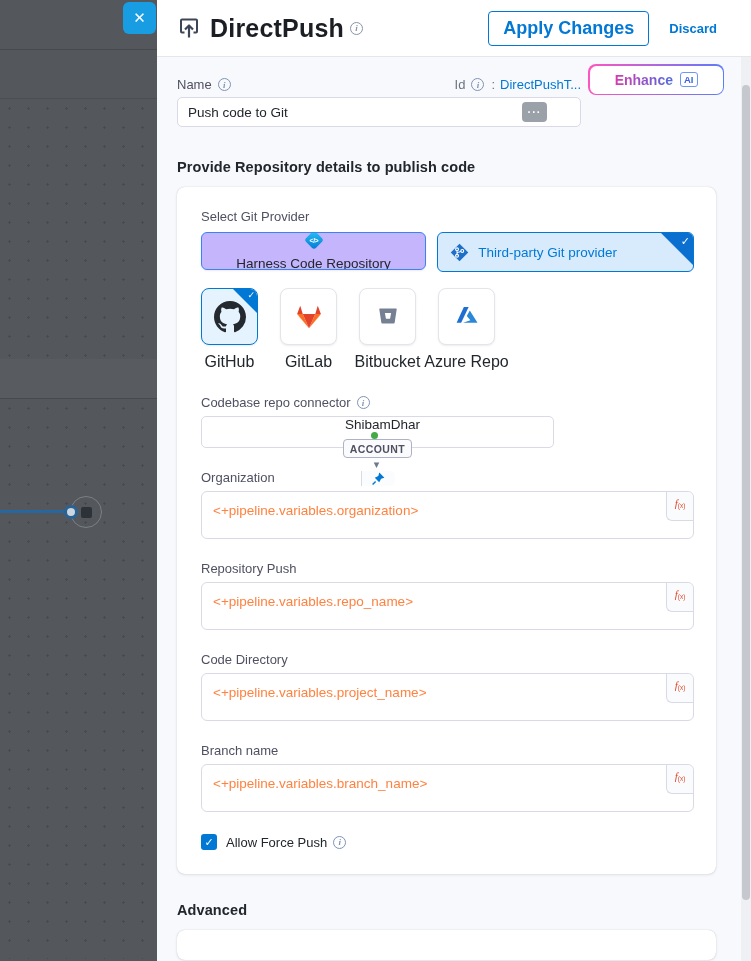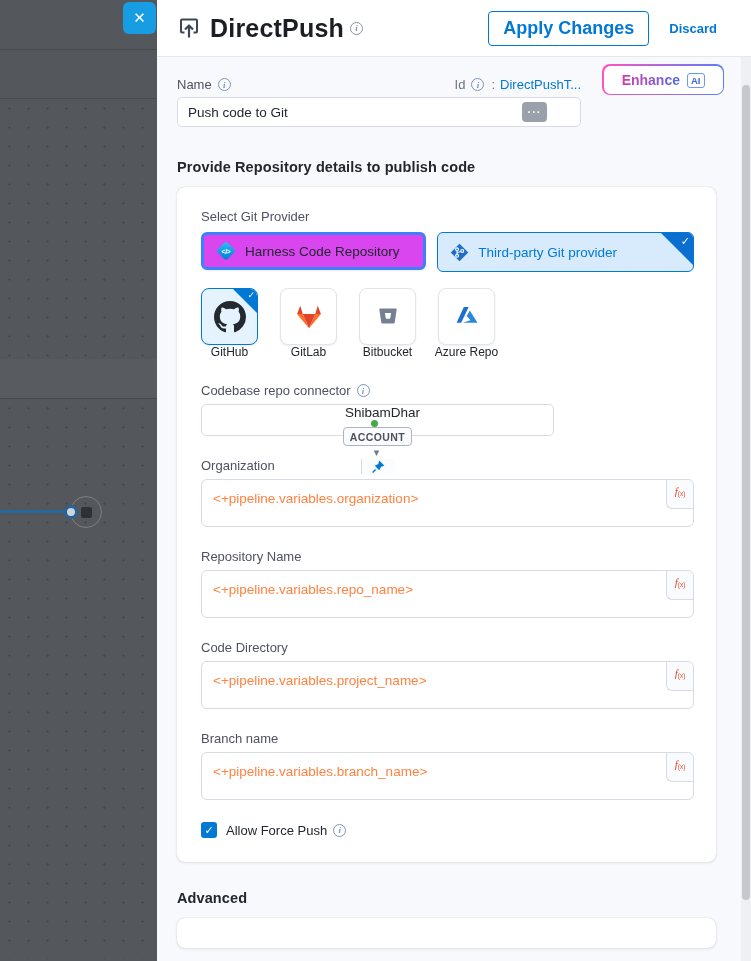--- a/index.html
+++ b/index.html
@@ -47,53 +47,53 @@
   .id-sep { margin:0 5px 0 7px; color:#6b7480; }
   .id-value { color:#0278d5; cursor:pointer; }
   .name-input-wrap { position:relative; width:404px; margin-top:5px; }
   .name-input { width:100%; height:30px; border:1px solid #d9dae5; border-radius:5px; padding:0 34px 0 10px;
                 font-size:13.5px; color:#22272d; background:#fff; font-family:inherit; }
   .more-btn { position:absolute; right:34px; top:5px; width:25px; height:20px; background:#9ba1a9; border:none;
               border-radius:4px; color:#fff; font-size:11px; font-weight:700; letter-spacing:1px; line-height:18px;
               cursor:pointer; font-family:inherit; }
   .enhance { position:absolute; top:7px; right:27px; padding:1.5px; border-radius:8px;
              background:linear-gradient(90deg,#ff54c0,#5c7cfa); cursor:pointer; }
-  .enhance-inner { background:#fff; border-radius:6.5px; display:flex; align-items:flex-end; gap:7px; padding:6px 18px; }
+  .enhance-inner { background:#fff; border-radius:6.5px; display:flex; align-items:flex-start; gap:7px; padding:6px 25px; }
   .enhance-txt { font-size:14px; font-weight:700; background:linear-gradient(90deg,#d63bb0,#4f6be0);
                  -webkit-background-clip:text; background-clip:text; color:transparent; }
   .ai-chip { border:1px solid #6e96f5; color:#3c64e0; font-size:9.5px; font-weight:700; border-radius:3px; padding:1px 3px; }
 
   .section-heading { margin-top:32px; font-size:14.5px; font-weight:700; color:#22272d; letter-spacing:.1px; }
 
   .card { margin-top:12px; background:#fff; border-radius:8px; box-shadow:0 0 1px rgba(40,41,61,.25), 0 1px 3px rgba(96,97,112,.14);
           padding:22px 22px 24px 24px; }
   .sub-lbl { font-size:13px; color:#4f5162; display:flex; align-items:center; }
 
   
   .opt-row { display:flex; gap:11px; margin-top:8px; }
   .opt-tile { height:38px; width:240px; border-radius:6px; display:flex; align-items:center; gap:9px; padding:0 12px;
               font-size:13.5px; cursor:pointer; position:relative; overflow:hidden; }
-  .opt-plain { background:#d946ef; border:3px solid #3b82f6; box-shadow:0 1px 2px rgba(96,97,112,.12); color:#22272d; }
+  .opt-plain { background:#c4b5fd; border:1px solid #3b82f6; box-shadow:0 1px 2px rgba(96,97,112,.12); color:#22272d;flex-direction:column; }
   .opt-selected { background:#d7ebfd; border:1.5px solid #0278d5; color:#0278d5; height:40px; width:274px; font-weight:400; }
   .corner-check { position:absolute; top:0; right:0; width:0; height:0; border-top:32px solid #0b6fd0; border-left:32px solid transparent; }
   .corner-check-sm { border-top-width:24px; border-left-width:24px; border-top-color:#0278d5; }
   .corner-glyph { position:absolute; top:2px; right:3px; color:#fff; font-size:11px; font-weight:700; z-index:2; }
   .corner-glyph-sm { font-size:9px; top:1px; right:2px; }
   .diamond { width:14px; height:14px; border-radius:3px; transform:rotate(45deg); background:linear-gradient(135deg,#29c5f6,#0277d4);
              display:flex; align-items:center; justify-content:center; flex:none; margin:0 3px; }
   .diamond > span { transform:rotate(-45deg); color:#fff; font-size:7px; font-weight:700; letter-spacing:-.5px; }
 
   
   .git-row { display:flex; gap:22px; margin-top:16px; }
   .git-item { display:flex; flex-direction:column; align-items:center; width:57px; }
   .git-tile { width:57px; height:57px; border-radius:8px; background:#fff; border:1px solid #e3e5ea;
               box-shadow:0 1px 2px rgba(96,97,112,.12); display:flex; align-items:center; justify-content:center;
               cursor:pointer; position:relative; overflow:hidden; }
   .git-tile.selected { background:#e4f3fd; border:1.5px solid #0278d5; }
-  .git-label { margin-top:0; font-size:12px; color:#22272d; white-space:nowrap; }
+  .git-label { margin-top:8px; font-size:16px; color:#22272d; white-space:nowrap; }
 
   
   .conn-lbl { margin-top:24px; }
   .conn-ctrl { margin-top:6px; width:353px; height:32px; border:1px solid #d9dae5; border-radius:5px; background:#fff;
                display:flex; align-items:center; cursor:pointer;flex-direction:column; }
   .conn-val { flex:1; padding-left:10px; font-size:13.5px; color:#22272d; }
   .status-dot { width:7px; height:7px; border-radius:50%; background:#42ab45; margin-right:7px; flex:none; }
   .scope-chip { border:1px solid #b0b1c4; background:#fafbfc; color:#4f5162; font-size:10.5px; font-weight:600;
                 border-radius:4px; padding:2.5px 6px; letter-spacing:.4px; }
   .caret { color:#6e7a8a; font-size:11px; padding:0 10px 0 8px; }
@@ -285,21 +285,21 @@
         <div class="field-box">
           <div class="field-value">&lt;+pipeline.variables.organization&gt;</div>
           <span class="fx-btn">
               <i>f</i>
               <sub>(x)</sub>
             </span>
         </div>
       </div>
 
       <div class="field-group">
-        <div class="sub-lbl">Repository Name</div>
+        <div class="sub-lbl">Repository Push</div>
         <div class="field-box">
           <div class="field-value">&lt;+pipeline.variables.repo_name&gt;</div>
           <span class="fx-btn">
               <i>f</i>
               <sub>(x)</sub>
             </span>
         </div>
       </div>
 
       <div class="field-group">

